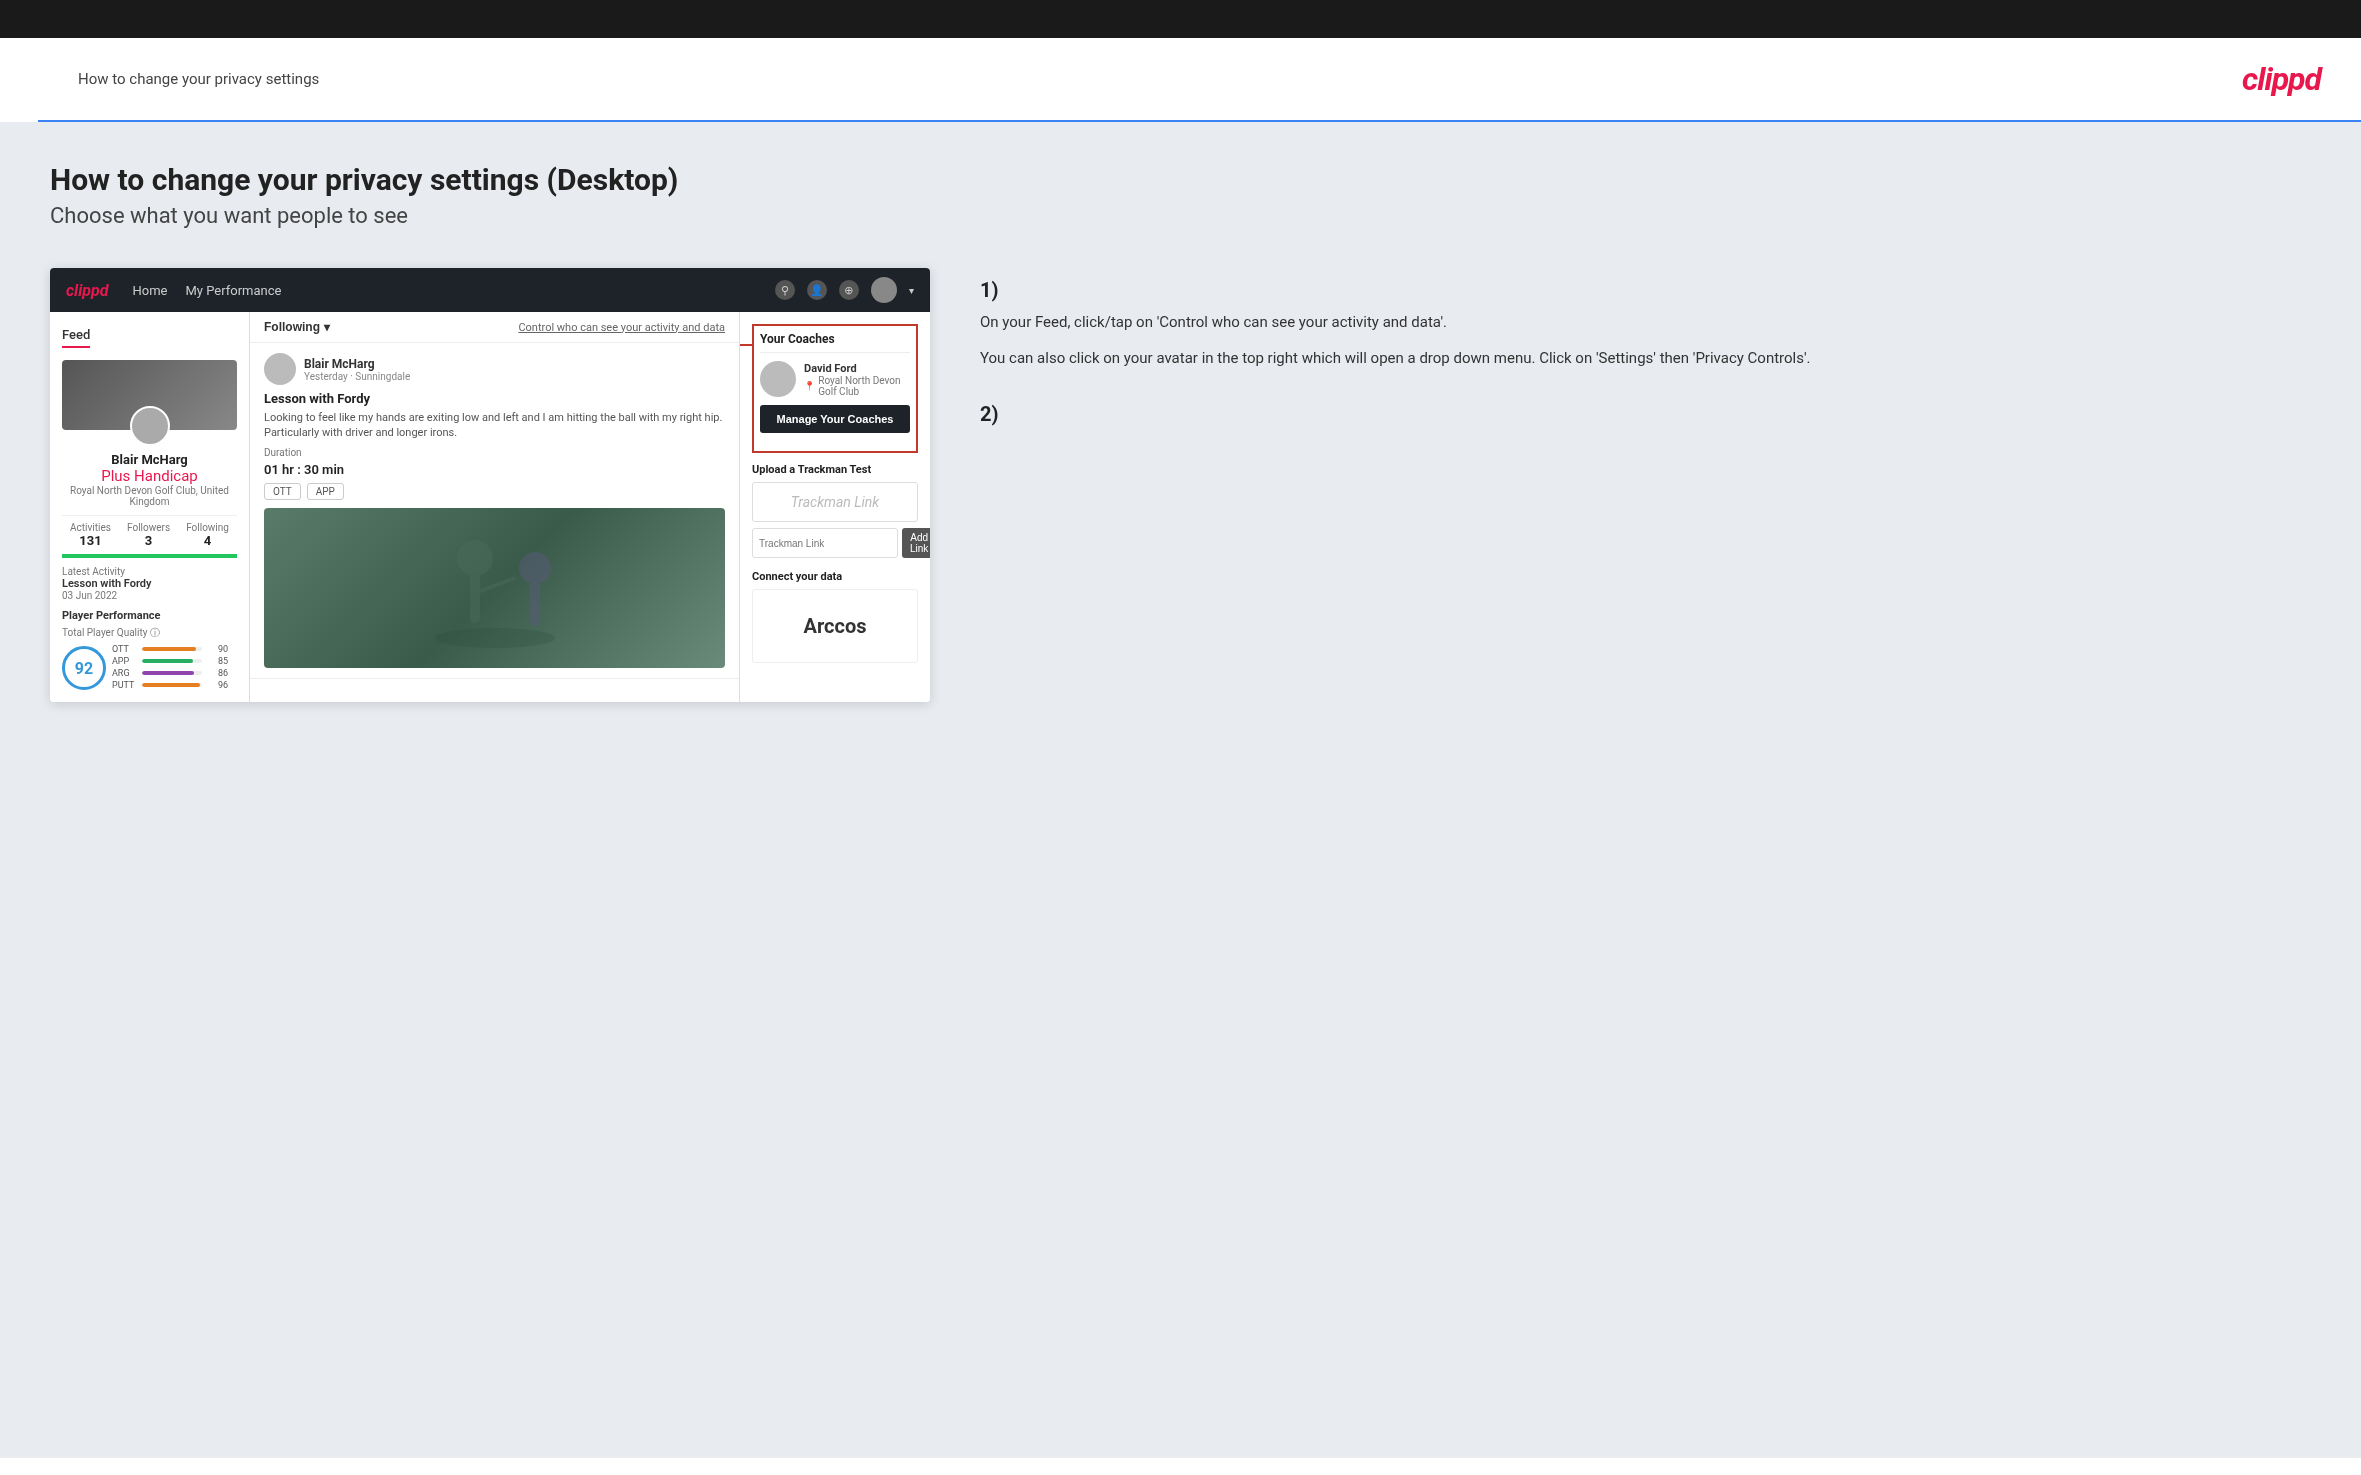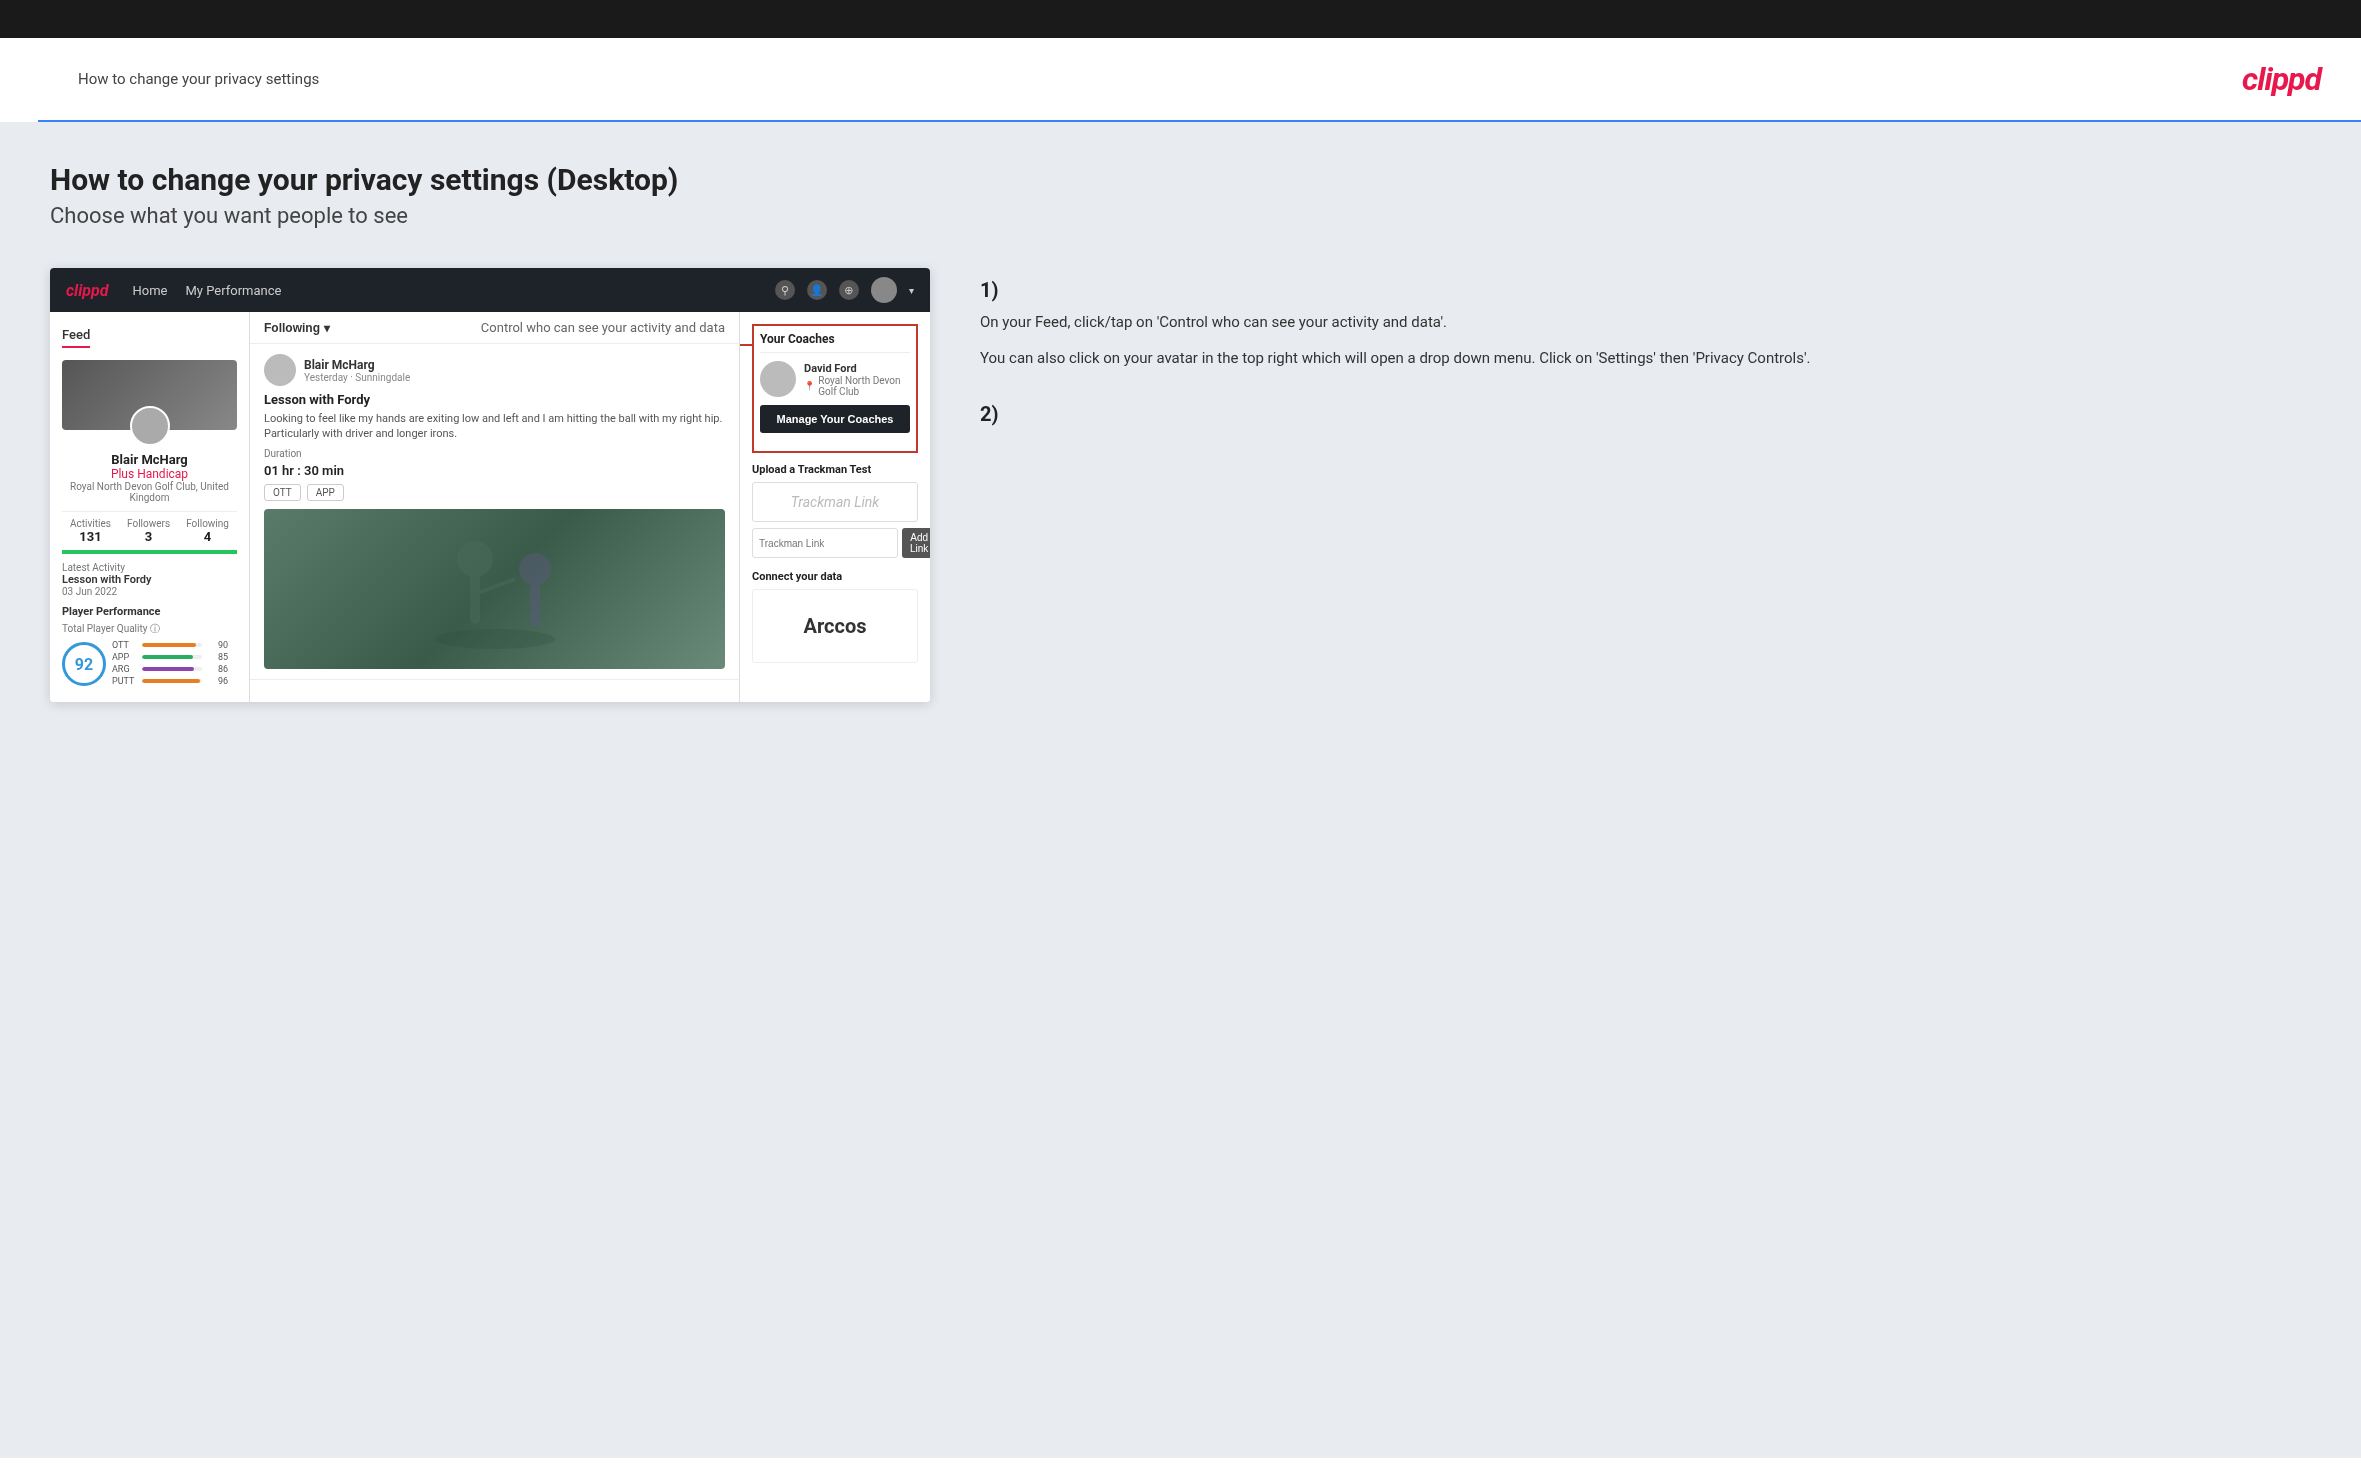--- a/index.html
+++ b/index.html
@@ -159,21 +159,21 @@
       transform: translateX(-50%);
     }
     .profile-name {
       font-size: 13px;
       font-weight: 700;
       color: #222;
       text-align: center;
       margin-top: 22px;
     }
     .profile-handicap {
-      font-size: 12px;
+      font-size: 15px;
       color: #e8184d;
       text-align: center;
     }
     .profile-club {
       font-size: 10px;
       color: #777;
       text-align: center;
       margin-bottom: 8px;
     }
     .profile-stats {
@@ -282,22 +282,23 @@
       align-items: center;
       gap: 4px;
       font-size: 12px;
       font-weight: 600;
       color: #333;
       background: none;
       border: none;
       cursor: pointer;
     }
     .control-link {
-      font-size: 13px;
+      font-size: 11px;
       color: #666;
+      text-decoration: underline;
       cursor: pointer;
     }
     .activity-card {
       padding: 10px 14px;
       border-bottom: 1px solid #eee;
     }
     .activity-header {
       display: flex;
       align-items: center;
       gap: 8px;

